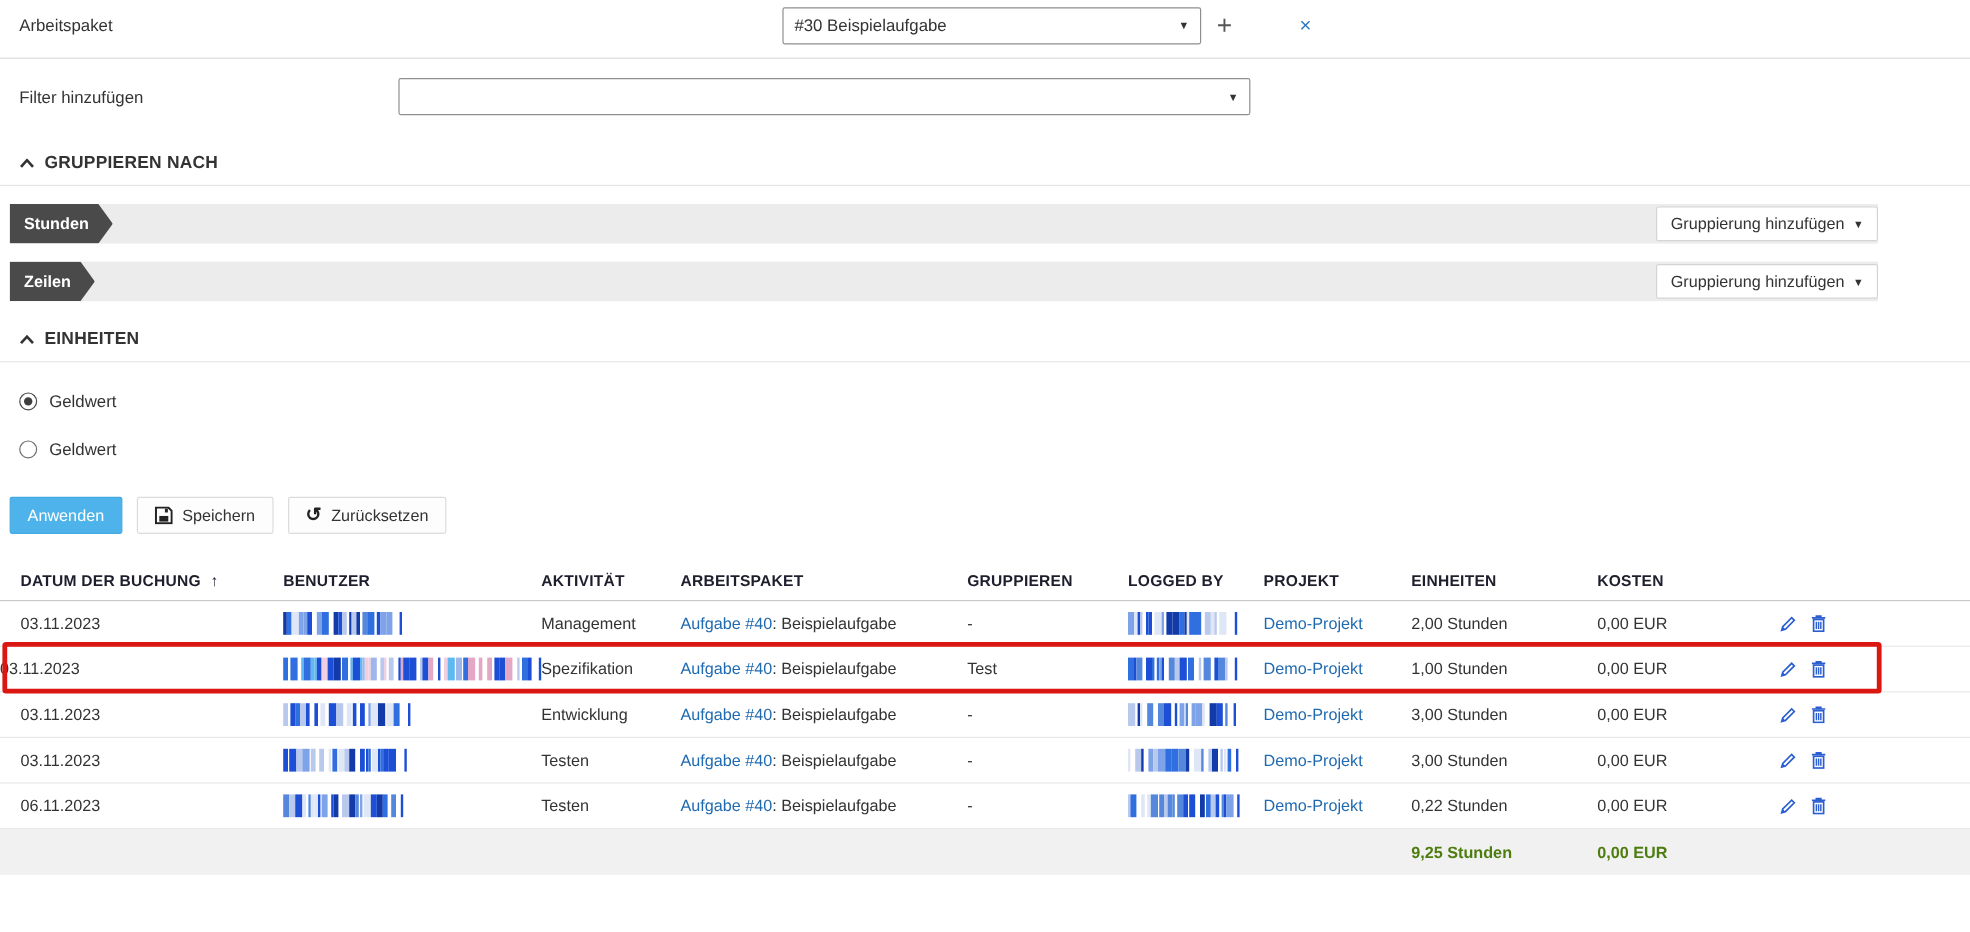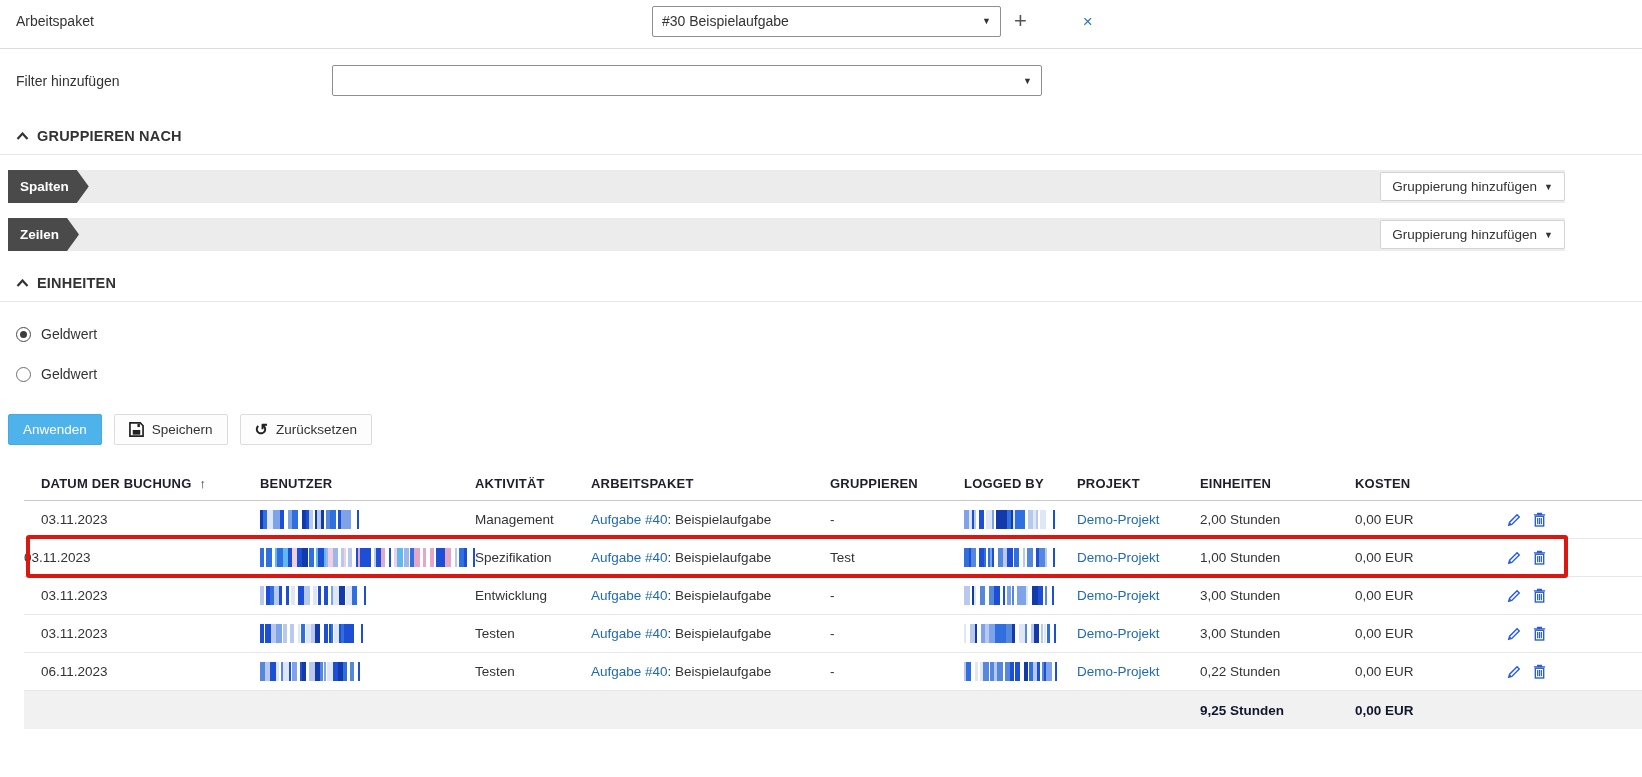--- a/index.html
+++ b/index.html
@@ -46,39 +46,39 @@
 
   
   .btn-row { display:flex; align-items:center; gap:12px; padding-left:8px; margin-top:32px; }
   .btn { height:31px; display:flex; align-items:center; gap:8px; padding:0 14px; border-radius:2px;
     font-size:13.5px; cursor:pointer; border:1px solid transparent; }
   .btn-primary { background:#4db3ea; border-color:#45aae2; color:#fff; }
   .btn-plain { background:#fdfdfd; border-color:#dcdcdc; color:#333; }
   .btn .uicon { font-size:16px; line-height:1; color:#222; font-weight:bold; }
 
   
-  .rtable { margin-top:22px; width:1642px;padding-left:24px; }
+  .rtable { margin-top:22px; width:1642px; }
   .tgrid { display:grid;
     grid-template-columns:236px 215px 116px 239px 134px 113px 123px 155px 152px 44px 1fr;
     align-items:center; }
   .thead { height:34px; border-bottom:1px solid #c9c9c9; }
   .thead .hc { font-weight:bold; font-size:13px; color:#1e1e2d; letter-spacing:.2px; cursor:pointer; }
   .hc:first-child, .trow > .c:first-child, .tfoot > .c:first-child { padding-left:17px; }
   .sort-arrow { font-size:13px; margin-left:8px; font-weight:normal; }
   .trow { height:38px; border-bottom:1px solid #e8e8e8; position:relative; }
   .trow .c { font-size:13.5px; color:#333; }
   a.bluelink { color:#1f6ab0; text-decoration:none; cursor:pointer; }
   .barcode { display:flex; height:19px; align-items:stretch; }
   .barcode span { display:block; }
   .actions { display:flex; gap:12px; align-items:center; }
   .actions svg { cursor:pointer; display:block; }
   .row-highlight { position:absolute; left:2px; right:74px; top:-4px; bottom:-2px;
     border:4px solid #da1710; border-radius:3px; pointer-events:none; z-index:4; }
   .tfoot { height:38px; background:#f1f1f1; }
-  .tfoot .c { font-weight:bold; font-size:13.5px; color:#0f172a; }
+  .tfoot .c { font-weight:bold; font-size:13.5px; color:#4d7c0f; }
 </style>
 </head>
 <body>
 
 <div class="wp-row">
   <div class="wp-label">Arbeitspaket</div>
   <div class="selectbox wp-select">
     <span>#30 Beispielaufgabe</span>
     <span class="caret">▼</span>
   </div>
@@ -97,21 +97,21 @@
 
 <div class="section-head">
   <svg width="13" height="8" viewBox="0 0 13 8">
       <path d="M1.5 7 L6.5 1.5 L11.5 7" stroke="#333" stroke-width="2.2" fill="none"></path>
     </svg>
   <span>GRUPPIEREN NACH</span>
 </div>
 <div class="sec-div"></div>
 
 <div class="group-bar">
-  <div class="group-tag">Spalten</div>
+  <div class="group-tag">Stunden</div>
   <div class="add-group-btn">
     <span>Gruppierung hinzufügen</span>
     <span class="caret">▼</span>
   </div>
 </div>
 <div class="group-bar">
   <div class="group-tag">Zeilen</div>
   <div class="add-group-btn">
     <span>Gruppierung hinzufügen</span>
     <span class="caret">▼</span>

